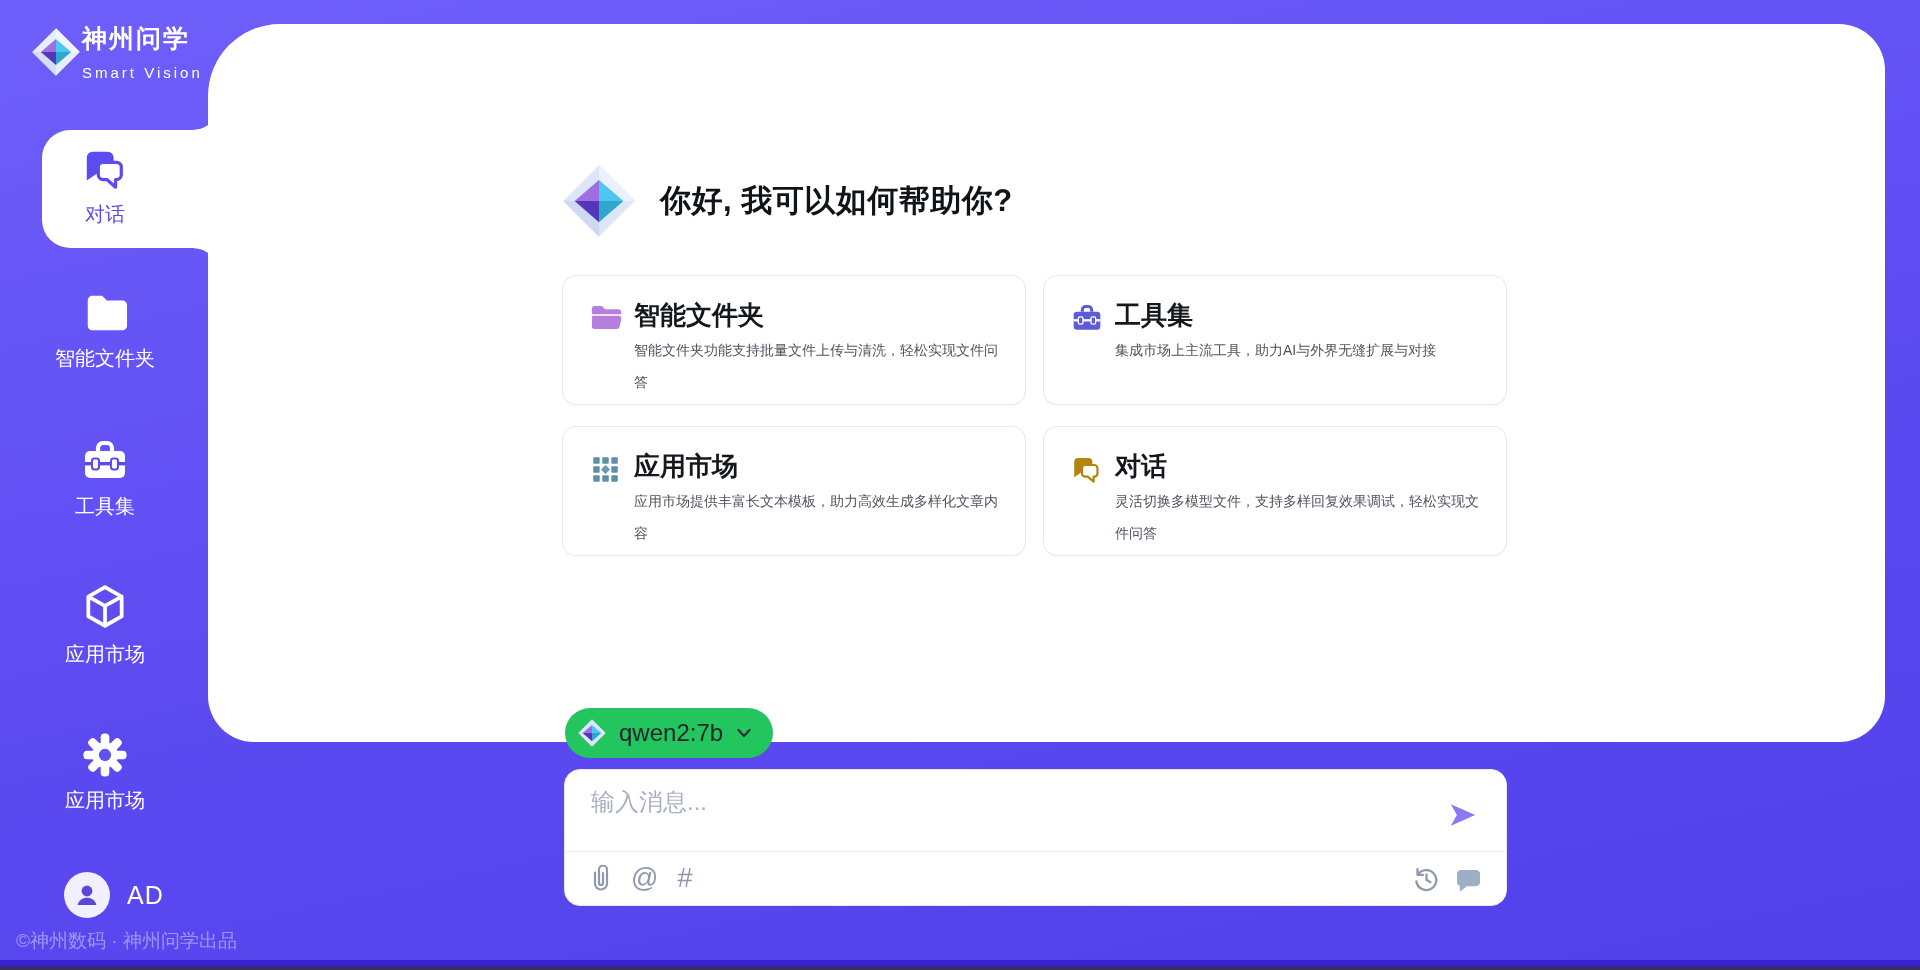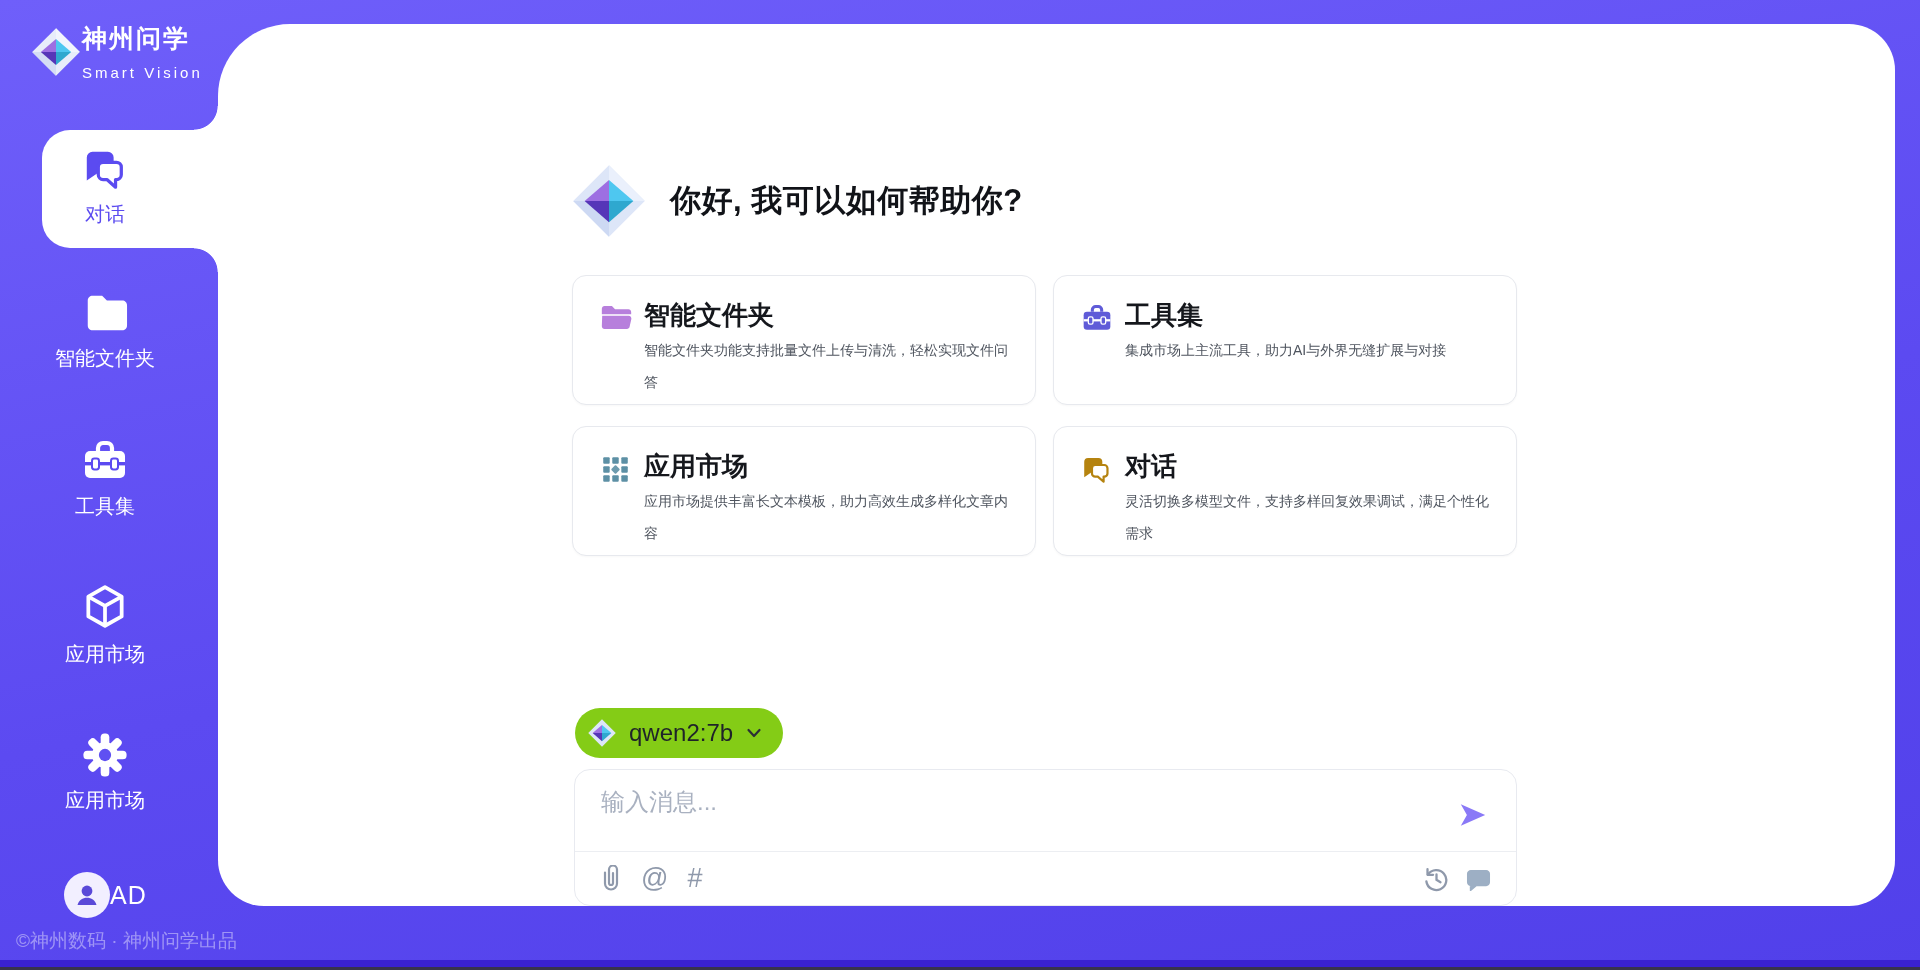--- a/index.html
+++ b/index.html
@@ -2,21 +2,21 @@
 <html><head>
 <meta charset="utf-8">
 <style>
   * { margin:0; padding:0; box-sizing:border-box; }
   html,body { width:1920px; height:970px; overflow:hidden;
     font-family:"Liberation Sans","DejaVu Sans",sans-serif; }
   .stage { position:relative; width:1920px; height:970px;
     background:linear-gradient(168deg,#6f5ffa 0%,#5c4af1 55%,#5140ea 100%); }
 
   
-  .main { position:absolute; left:218px; top:24px; width:1677px; height:882px;
+  .main { position:absolute; left:208px; top:24px; width:1677px; height:718px;
     background:#ffffff; border-radius:72px 46px 46px 46px; }
 
   
   .strip-indigo { position:absolute; left:0; right:0; bottom:3px; height:7px; background:#3a21cf; }
   .strip-edge   { position:absolute; left:0; right:0; bottom:0; height:3px; background:#38334a; }
 
   
   .logo { position:absolute; left:30px; top:22px; display:flex; align-items:center; }
   .logo-text .cn { color:#fff; font-size:25px; font-weight:700; letter-spacing:2px; }
   .logo-text .en { color:#fff; font-size:15px; letter-spacing:3px; margin-top:9px; }
@@ -27,21 +27,21 @@
     background:radial-gradient(circle at 0 0, rgba(0,0,0,0) 23.2px, #fff 24px); }
   .active-pill::after  { content:""; position:absolute; right:0; bottom:-24px; width:24px; height:24px;
     background:radial-gradient(circle at 0 100%, rgba(0,0,0,0) 23.2px, #fff 24px); }
 
   .side-item { position:absolute; left:0; width:210px; display:flex; flex-direction:column;
     align-items:center; gap:9px; color:#ffffff; cursor:pointer; }
   .side-item .lbl { font-size:20px; }
   .side-item.active { color:#5b4bf0; }
   .side-item.active .lbl { color:#5b4bf0; }
 
-  .user-row { position:absolute; left:64px; top:872px; display:flex; align-items:center; cursor:pointer; }
+  .user-row { position:absolute; left:64px; top:872px; display:flex; align-items:center; gap:17px; cursor:pointer; }
   .avatar { width:46px; height:46px; border-radius:50%; background:#f2efff;
     display:flex; align-items:center; justify-content:center; }
   .user-name { color:#fff; font-size:25px; letter-spacing:1px; }
   .copyright { position:absolute; left:16px; top:928px; color:rgba(255,255,255,.42); font-size:19px; }
 
   
   .greeting { position:absolute; left:352px; top:138px; display:flex; align-items:center; gap:22px; }
   .greeting-text { font-size:31px; font-weight:800; color:#111318; letter-spacing:.5px; }
 
   
@@ -53,21 +53,21 @@
   .card .dsc { position:absolute; left:71px; top:58px; right:20px;
     font-size:14px; line-height:32px; color:#4e545e; }
   .card1 { left:354px; top:251px; }
   .card2 { left:835px; top:251px; }
   .card3 { left:354px; top:402px; }
   .card4 { left:835px; top:402px; }
 
   
   .model-pill { position:absolute; left:357px; top:684px; height:50px;
     display:flex; align-items:center; gap:12px; padding:0 20px 0 12px;
-    background:#84cc16; border-radius:25px; cursor:pointer; }
+    background:#22c55e; border-radius:25px; cursor:pointer; }
   .model-name { font-size:24px; color:#1f2329; }
 
   .composer { position:absolute; left:356px; top:745px; width:943px; height:137px;
     background:#fff; border:1.5px solid #e8eaf0; border-radius:16px; }
   .composer textarea { position:absolute; left:26px; top:16px; width:820px; height:56px;
     border:none; outline:none; resize:none; font-family:inherit;
     font-size:24px; color:#333a46; background:transparent; }
   .composer textarea::placeholder { color:#a9b1c0; }
   .composer .divider { position:absolute; left:0; right:0; top:81px; height:1px; background:#eceef2; }
   .send-btn { position:absolute; right:26px; top:30px; width:34px; height:30px; cursor:pointer; }
@@ -217,21 +217,21 @@
       <div class="ttl">应用市场</div>
       <div class="dsc">应用市场提供丰富长文本模板，助力高效生成多样化文章内容</div>
     </div>
 
     <div class="card card4">
       <svg class="ic" width="31" height="31" viewBox="0 0 48 48">
         <path fill="#b5830f" d="M11 6h16a6 6 0 0 1 6 6v9a6 6 0 0 1-6 6h-9l-13 9V12a6 6 0 0 1 6-6z"></path>
         <path fill="#ffffff" stroke="#b5830f" stroke-width="3.4" stroke-linejoin="round" d="M22 17h14a5 5 0 0 1 5 5v8a5 5 0 0 1-5 5h-1v8l-9-8h-4a5 5 0 0 1-5-5v-8a5 5 0 0 1 5-5z"></path>
       </svg>
       <div class="ttl">对话</div>
-      <div class="dsc">灵活切换多模型文件，支持多样回复效果调试，满足个性化需求</div>
+      <div class="dsc">灵活切换多模型文件，支持多样回复效果调试，轻松实现文件问答</div>
     </div>
 
     <div class="model-pill">
       <svg width="30" height="30" viewBox="0 0 48 48">
         <polygon points="24,2 46,24 24,46 2,24" fill="#dde6f8"></polygon>
         <polygon points="24,11 39,24 24,24" fill="#4ec7f0"></polygon>
         <polygon points="9,24 24,11 24,24" fill="#9d6fe2"></polygon>
         <polygon points="9,24 24,37 24,24" fill="#5636b8"></polygon>
         <polygon points="39,24 24,37 24,24" fill="#2fa8cf"></polygon>
       </svg>

